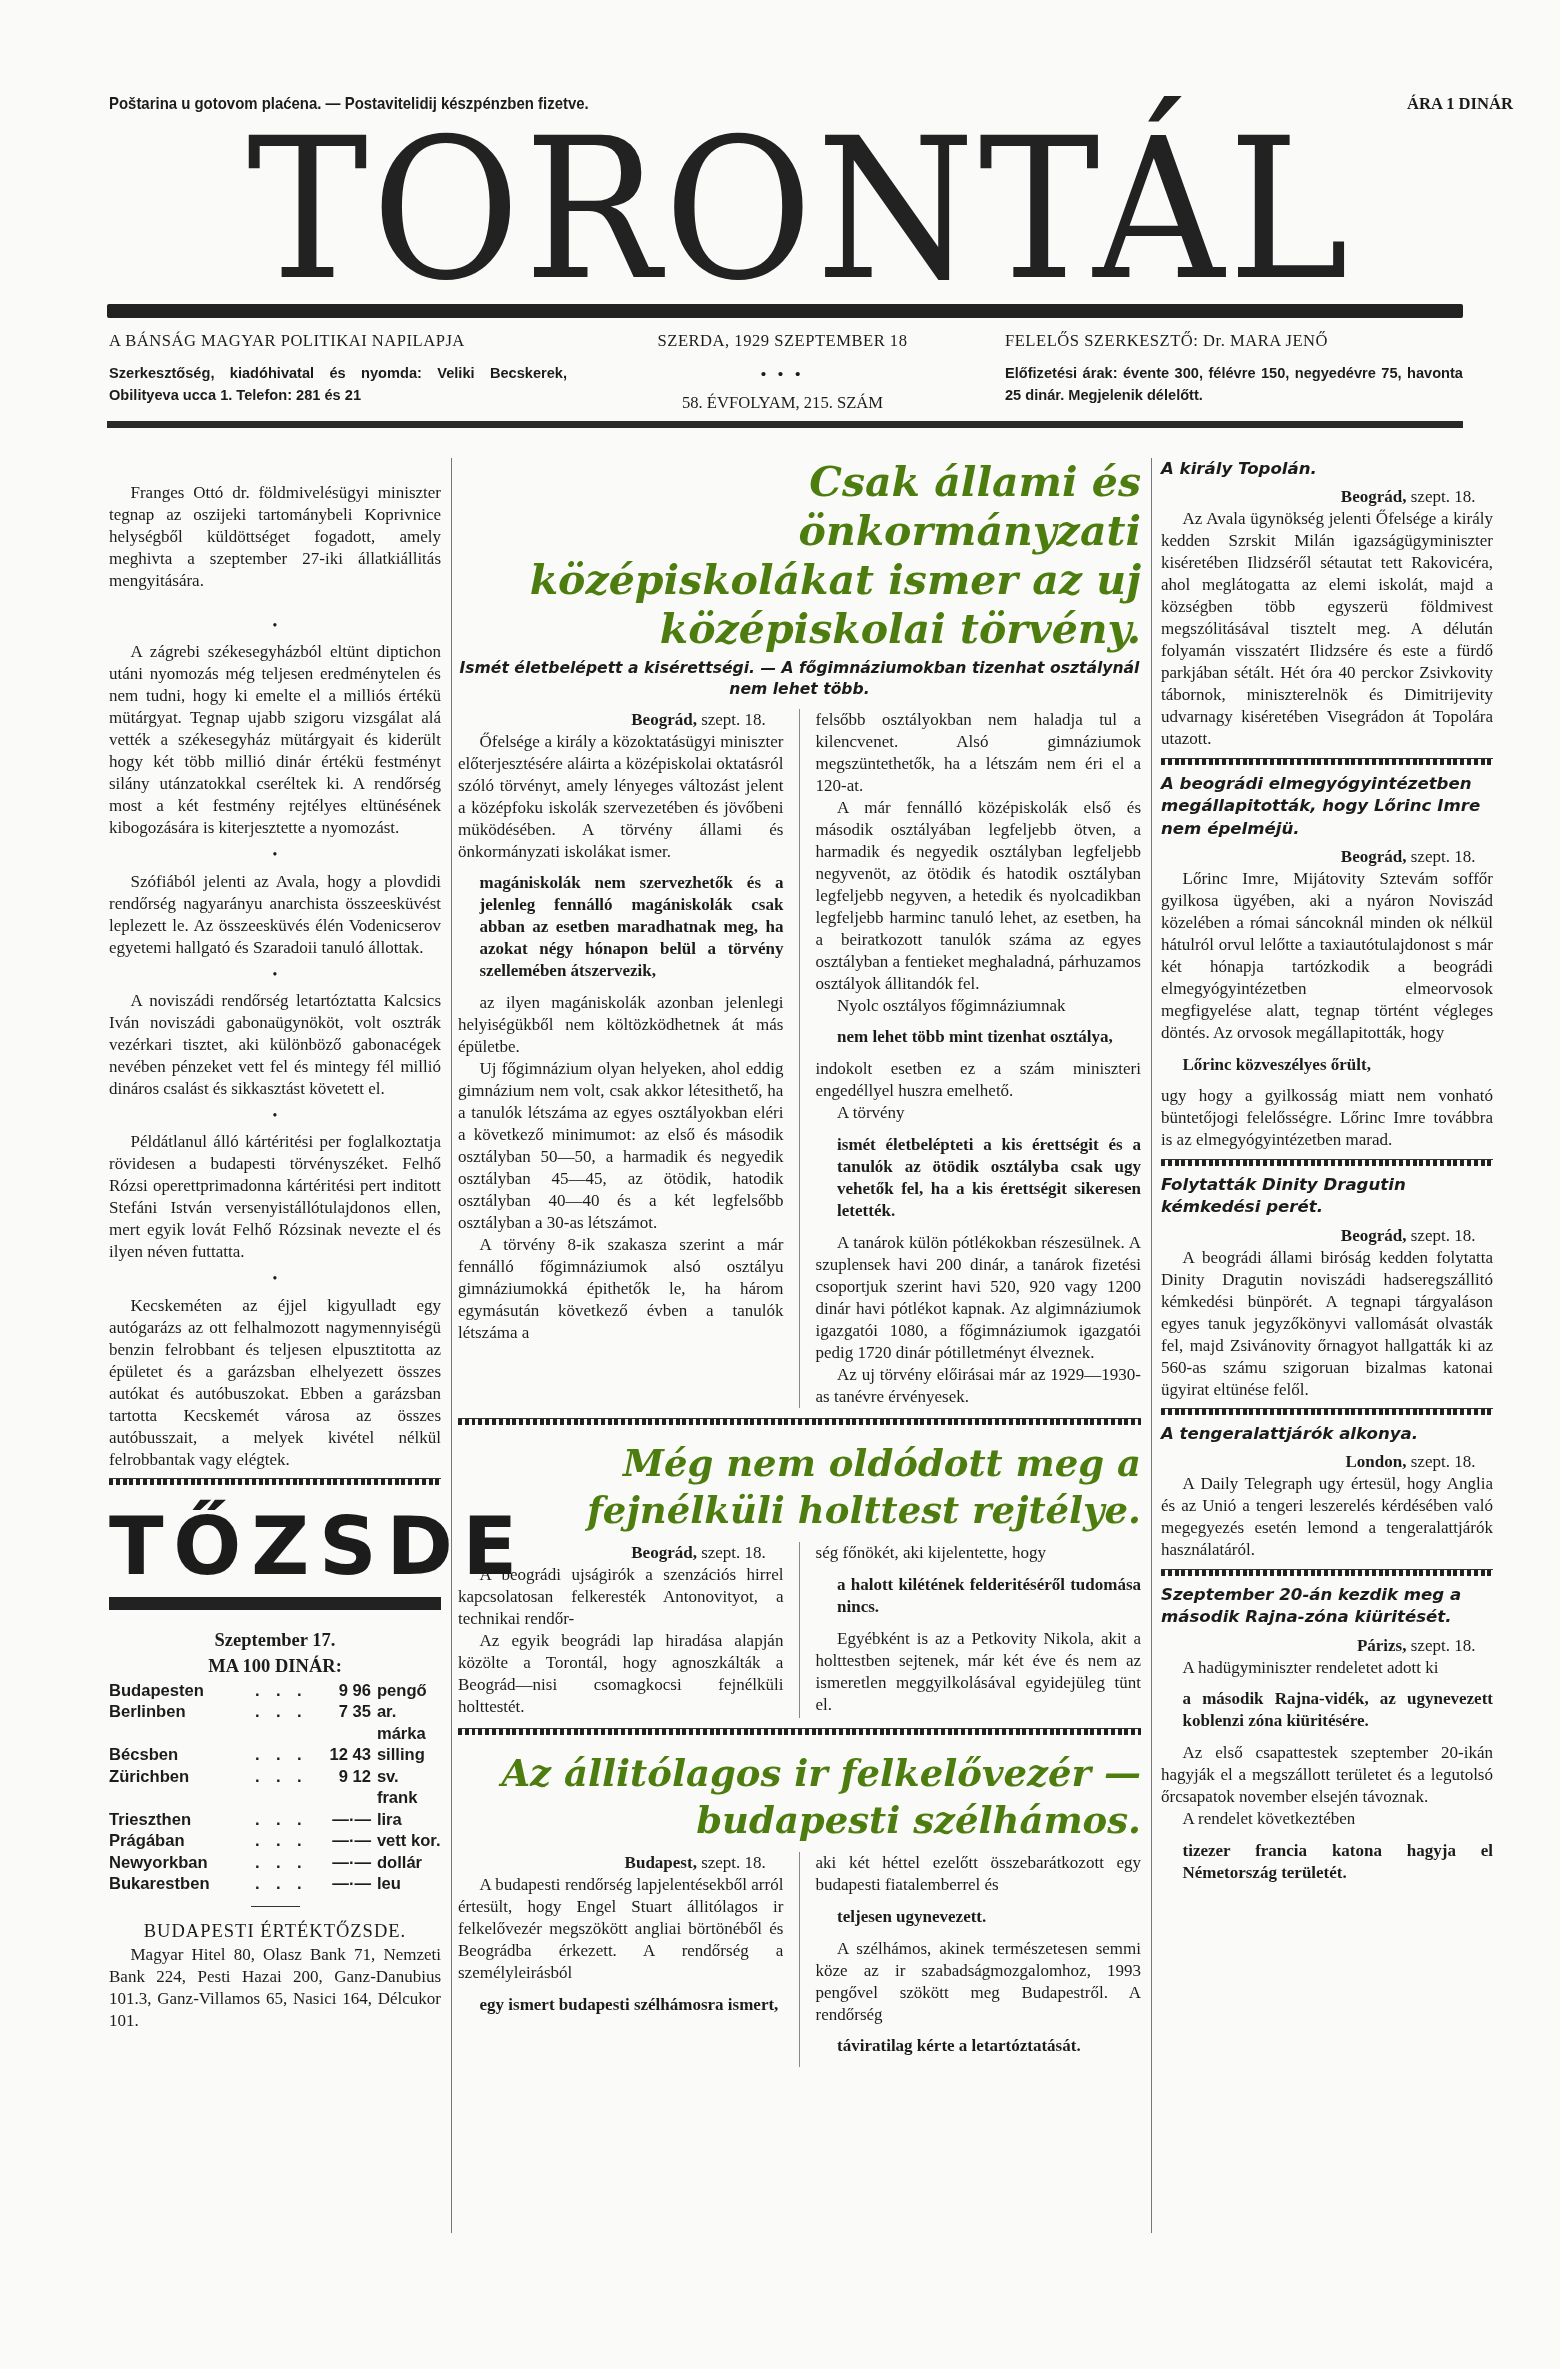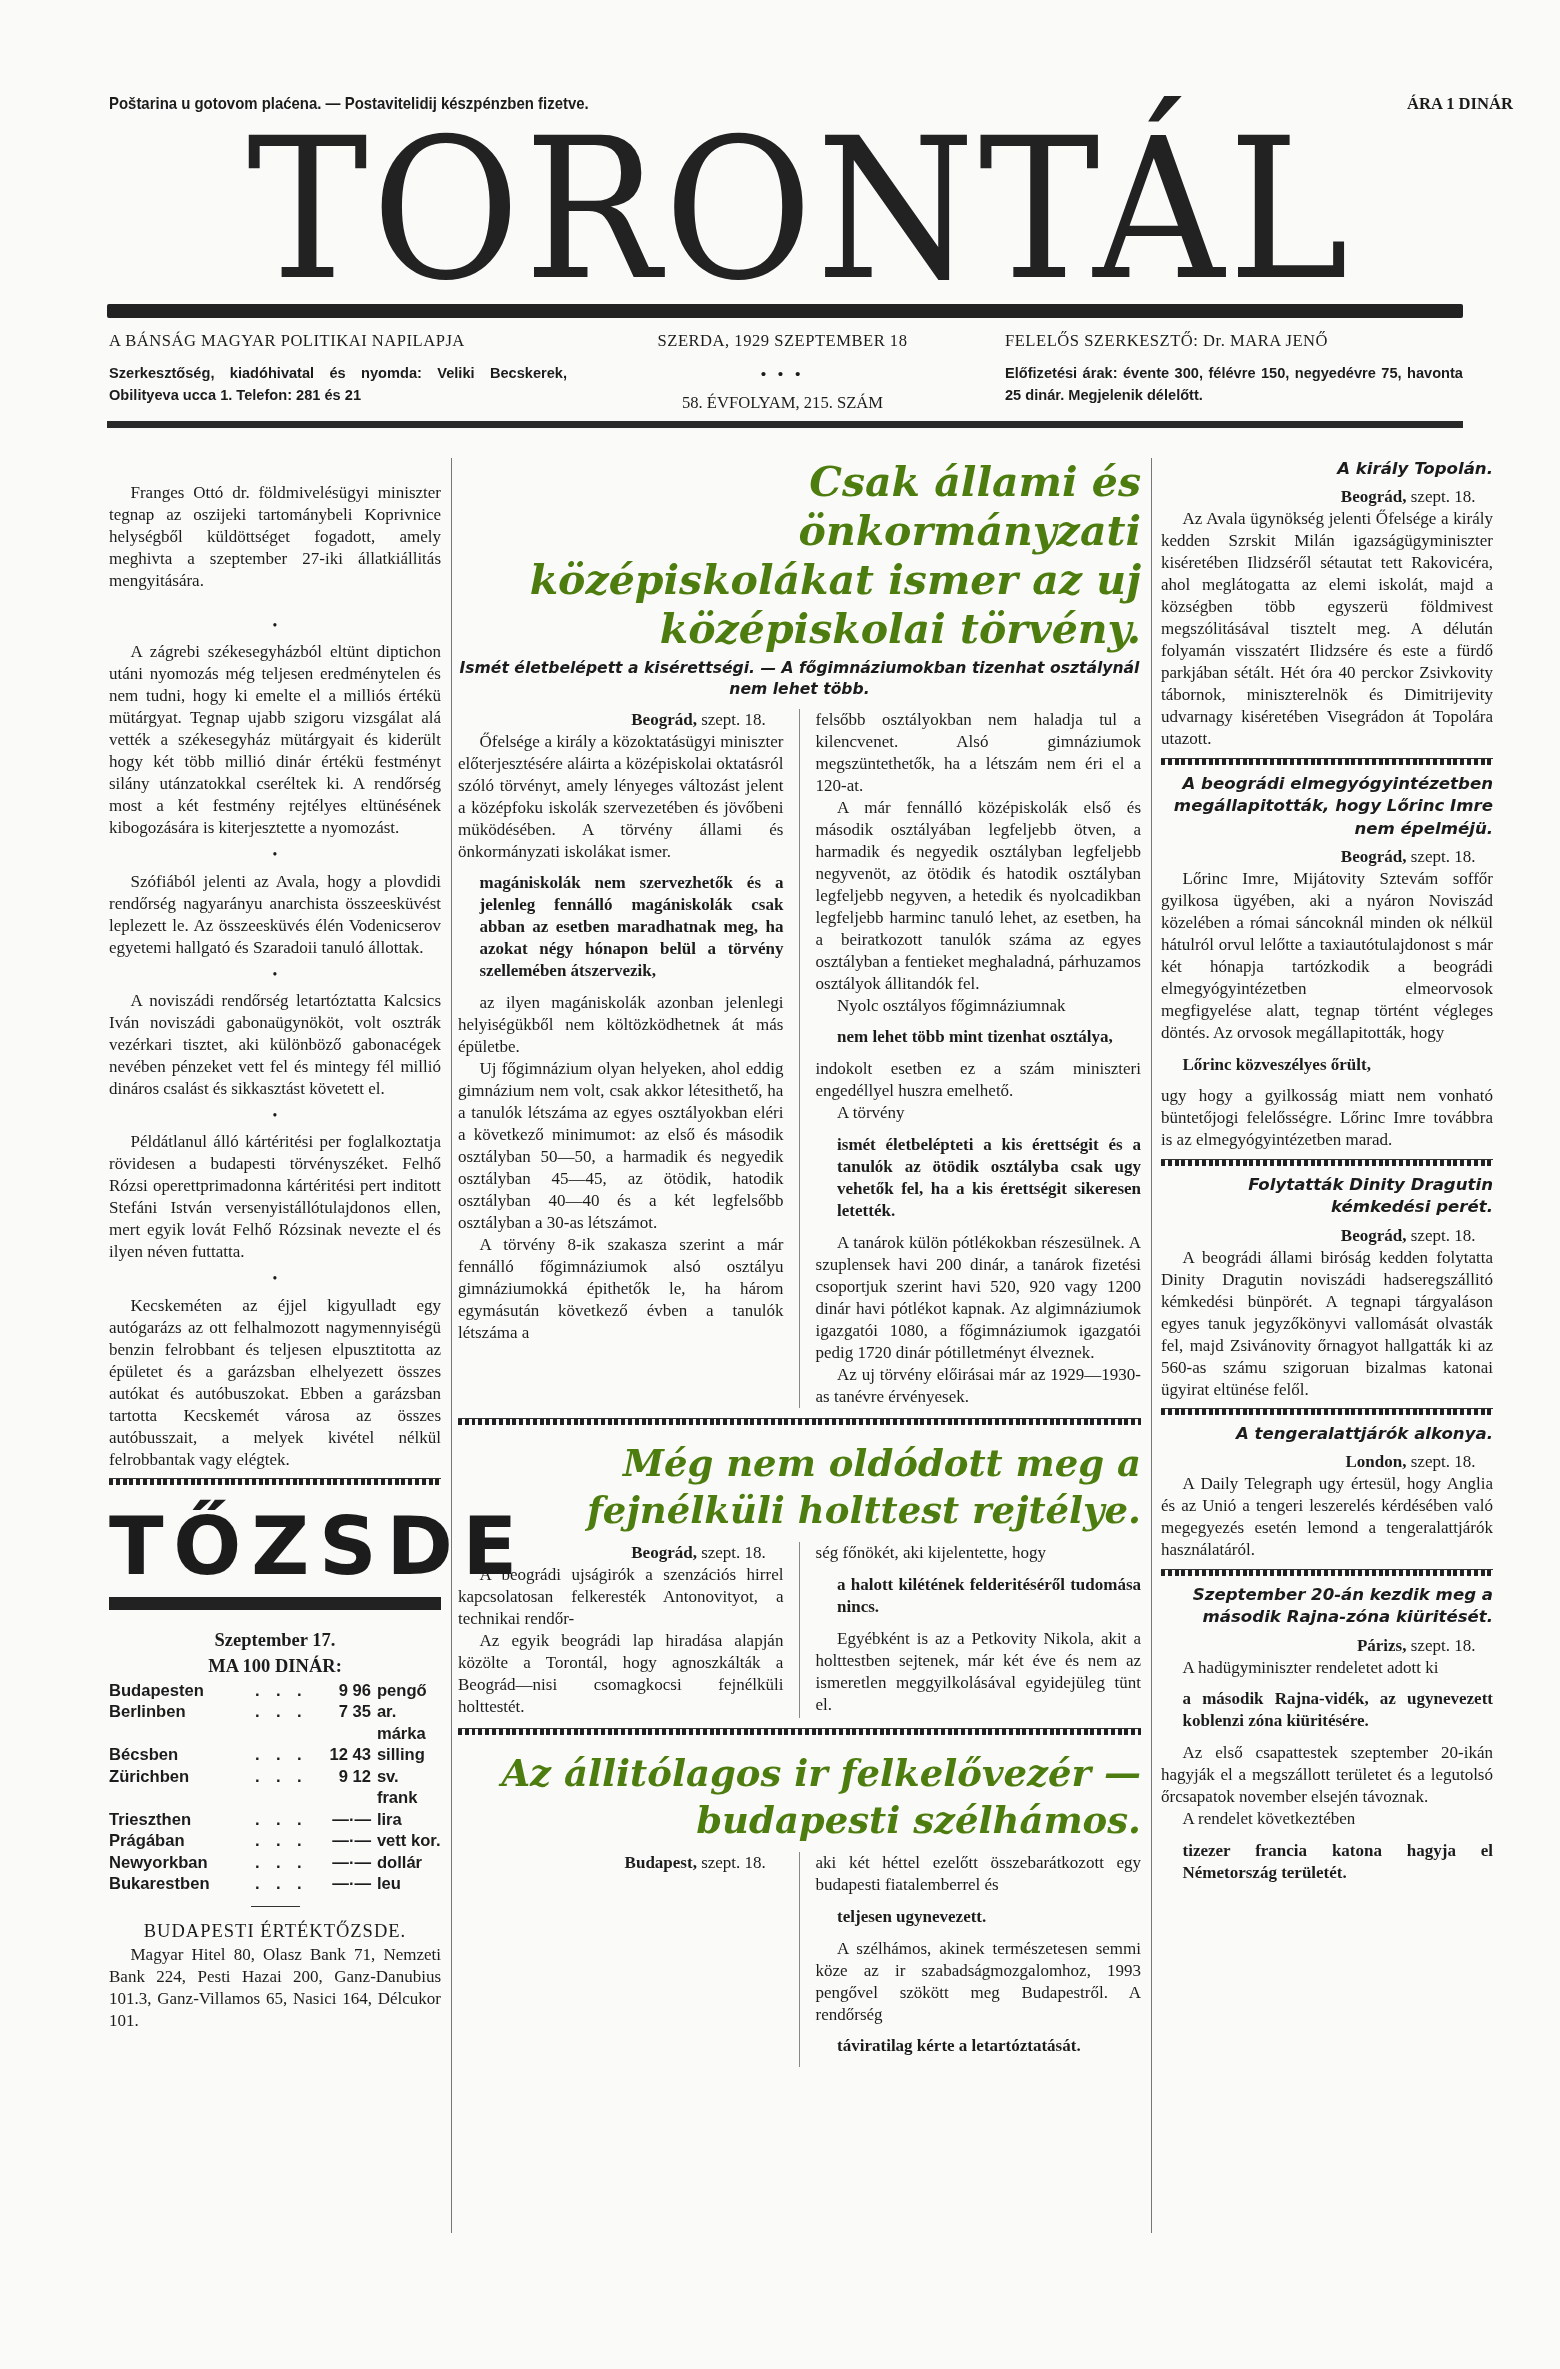--- a/index.html
+++ b/index.html
@@ -56,21 +56,21 @@
              line-height: 21.5px; text-align: center; margin-top: 3.9px; }
   .two { display: flex; gap: 15.6px; margin-top: 7.8px; }
   .two .c { width: 334px; font-size: 17px; line-height: 22px; text-align: justify; }
   .two .c p { margin: 0; text-indent: 21.5px; }
   .two .c .b { font-weight: bold; margin: 9.8px 0 9.8px 21.5px; text-indent: 0; }
   .dateline { text-align: right; padding-right: 17.6px; text-indent: 0 !important; }
   .dateline b { font-weight: bold; }
   .sep { width: 1px; background: #888; }
 
   .rhead { font-family: "DejaVu Sans", sans-serif; font-style: italic; font-weight: bold; font-size: 16.6px;
-           line-height: 22.4px; text-align: right; }
+           line-height: 22.4px; text-align: left; }
 </style>
 </head>
 <body>
 
 <div class="abs topline">
   <span class="left">Poštarina u gotovom plaćena. — Postavitelidij készpénzben fizetve.</span>
   <span class="right">ÁRA 1 DINÁR</span>
 </div>
 <div class="abs title">TORONTÁL</div>
 <div class="abs rule-thick"></div>
@@ -219,20 +219,24 @@
       </div>
     </div>
   </div>
   <div class="divider-dots" style="margin-top:9.8px"></div>
 
   <div>
     <div class="headline h2" style="margin-top:15.6px">Az állitólagos ir felkelővezér — budapesti szélhámos.</div>
     <div class="two">
       <div class="c">
         <p class="dateline"><b>Budapest,</b> <span>szept. 18.</span></p>
+        <div class="body">
+            <p>A budapesti rendőrség lapjelentésekből arról értesült, hogy Engel Stuart állitólagos ir felkelővezér megszökött angliai börtönéből és Beográdba érkezett. A rendőrség a személyleirásból</p>
+            <p class="b" style="margin: 9.8px 0px 9.8px 21.5px; text-indent: 0px;">egy ismert budapesti szélhámosra ismert,</p>
+          </div>
       </div>
       <div class="sep"></div>
       <div class="c">
         <div class="body">
             <p style="text-indent: 0px;">aki két héttel ezelőtt összebarátkozott egy budapesti fiatalemberrel és</p>
             <p class="b" style="margin: 9.8px 0px 9.8px 21.5px; text-indent: 0px;">teljesen ugynevezett.</p>
             <p>A szélhámos, akinek természetesen semmi köze az ir szabadságmozgalomhoz, 1993 pengővel szökött meg Budapestről. A rendőrség</p>
             <p class="b" style="margin: 9.8px 0px 9.8px 21.5px; text-indent: 0px;">táviratilag kérte a letartóztatását.</p>
           </div>
       </div>

